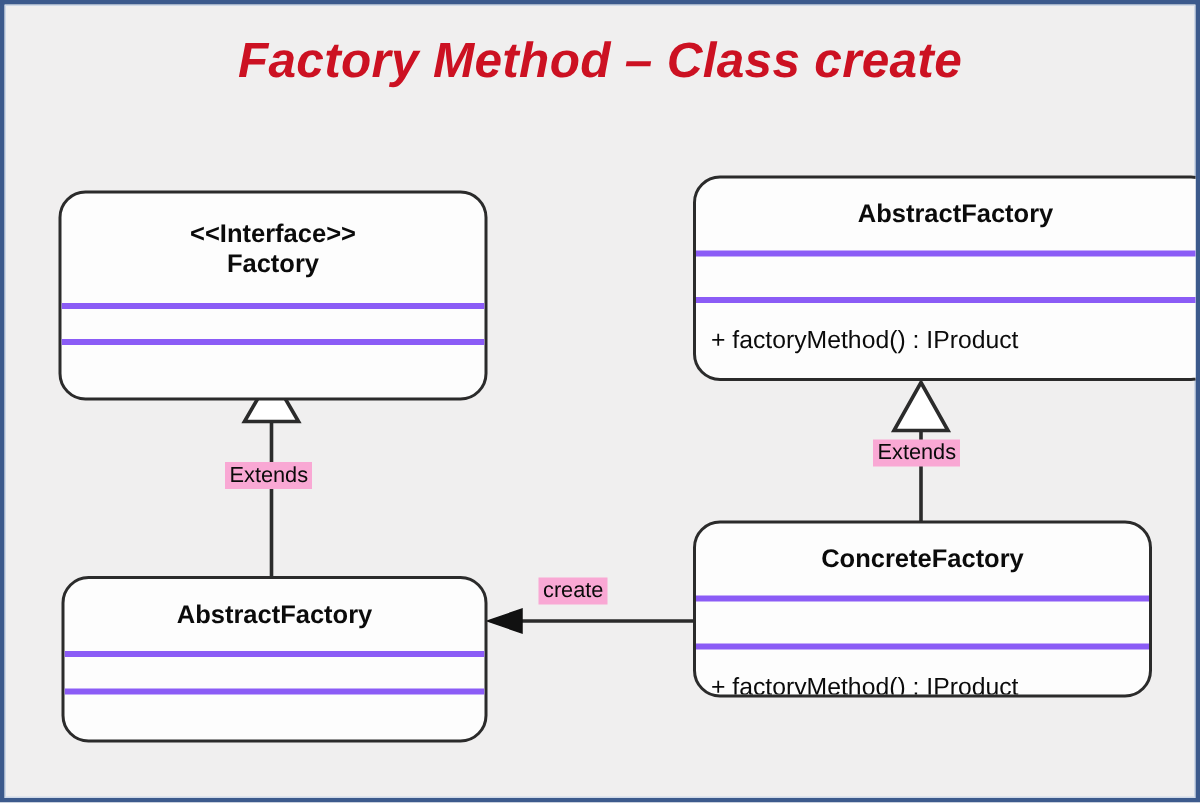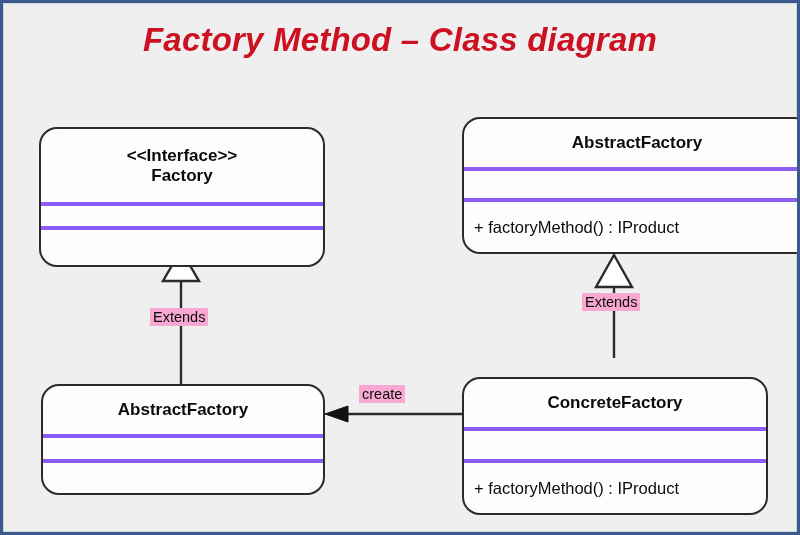--- a/index.html
+++ b/index.html
@@ -112,21 +112,21 @@
     padding: 1px 3px;
     white-space: nowrap;
     z-index: 2;
   }
 </style>
 </head>
 <body>
 
 <div id="canvas">
 
-  <div class="diagram-title">Factory Method – Class diagram</div>
+  <div class="diagram-title">Factory Method – Class create</div>
 
   <svg id="connectors" viewBox="0 0 800 535" xmlns="http://www.w3.org/2000/svg">
 
     <g>
       <line x1="178" y1="381" x2="178" y2="278" stroke="#2b2b2b" stroke-width="2.4"></line>
       <polygon points="178,247 196,278 160,278" fill="#ffffff" stroke="#2b2b2b" stroke-width="2.4" stroke-linejoin="miter"></polygon>
     </g>
 
     <g>
       <line x1="611" y1="355" x2="611" y2="284" stroke="#2b2b2b" stroke-width="2.4"></line>
@@ -163,21 +163,21 @@
   </div>
 
   <div class="uml-class" style="left:38px; top:381px; width:284px; height:111px;">
     <div class="uml-compartment uml-name" style="height:48px;">
       <span>AbstractFactory</span>
     </div>
     <div class="uml-compartment uml-members uml-empty" style="height:25px;"></div>
     <div class="uml-compartment uml-members uml-empty" style="height:34px;"></div>
   </div>
 
-  <div class="uml-class" style="left:459px; top:374px; width:306px; height:138px;">
+  <div class="uml-class" style="left:459px; top:344px; width:306px; height:118px;">
     <div class="uml-compartment uml-name" style="height:48px;">
       <span>ConcreteFactory</span>
     </div>
     <div class="uml-compartment uml-members uml-empty" style="height:32px;"></div>
     <div class="uml-compartment uml-members" style="height:54px;">+ factoryMethod() : IProduct</div>
   </div>
 
 </div>
 
 </body></html>

